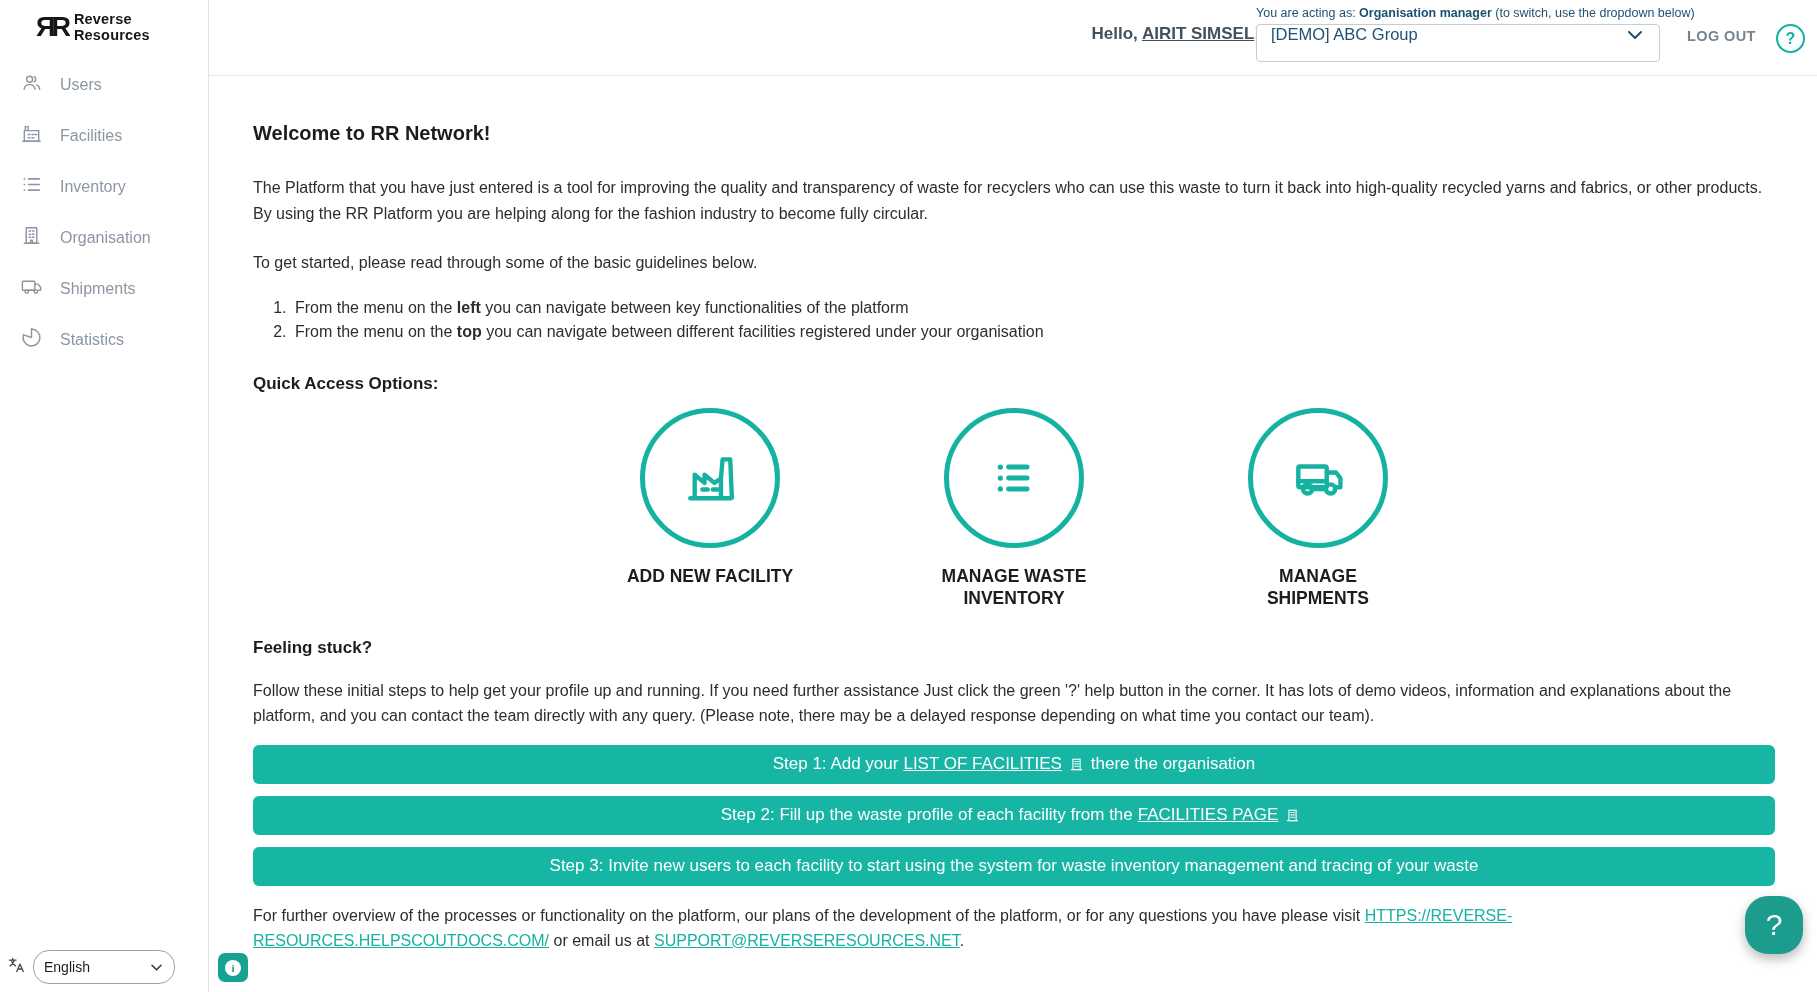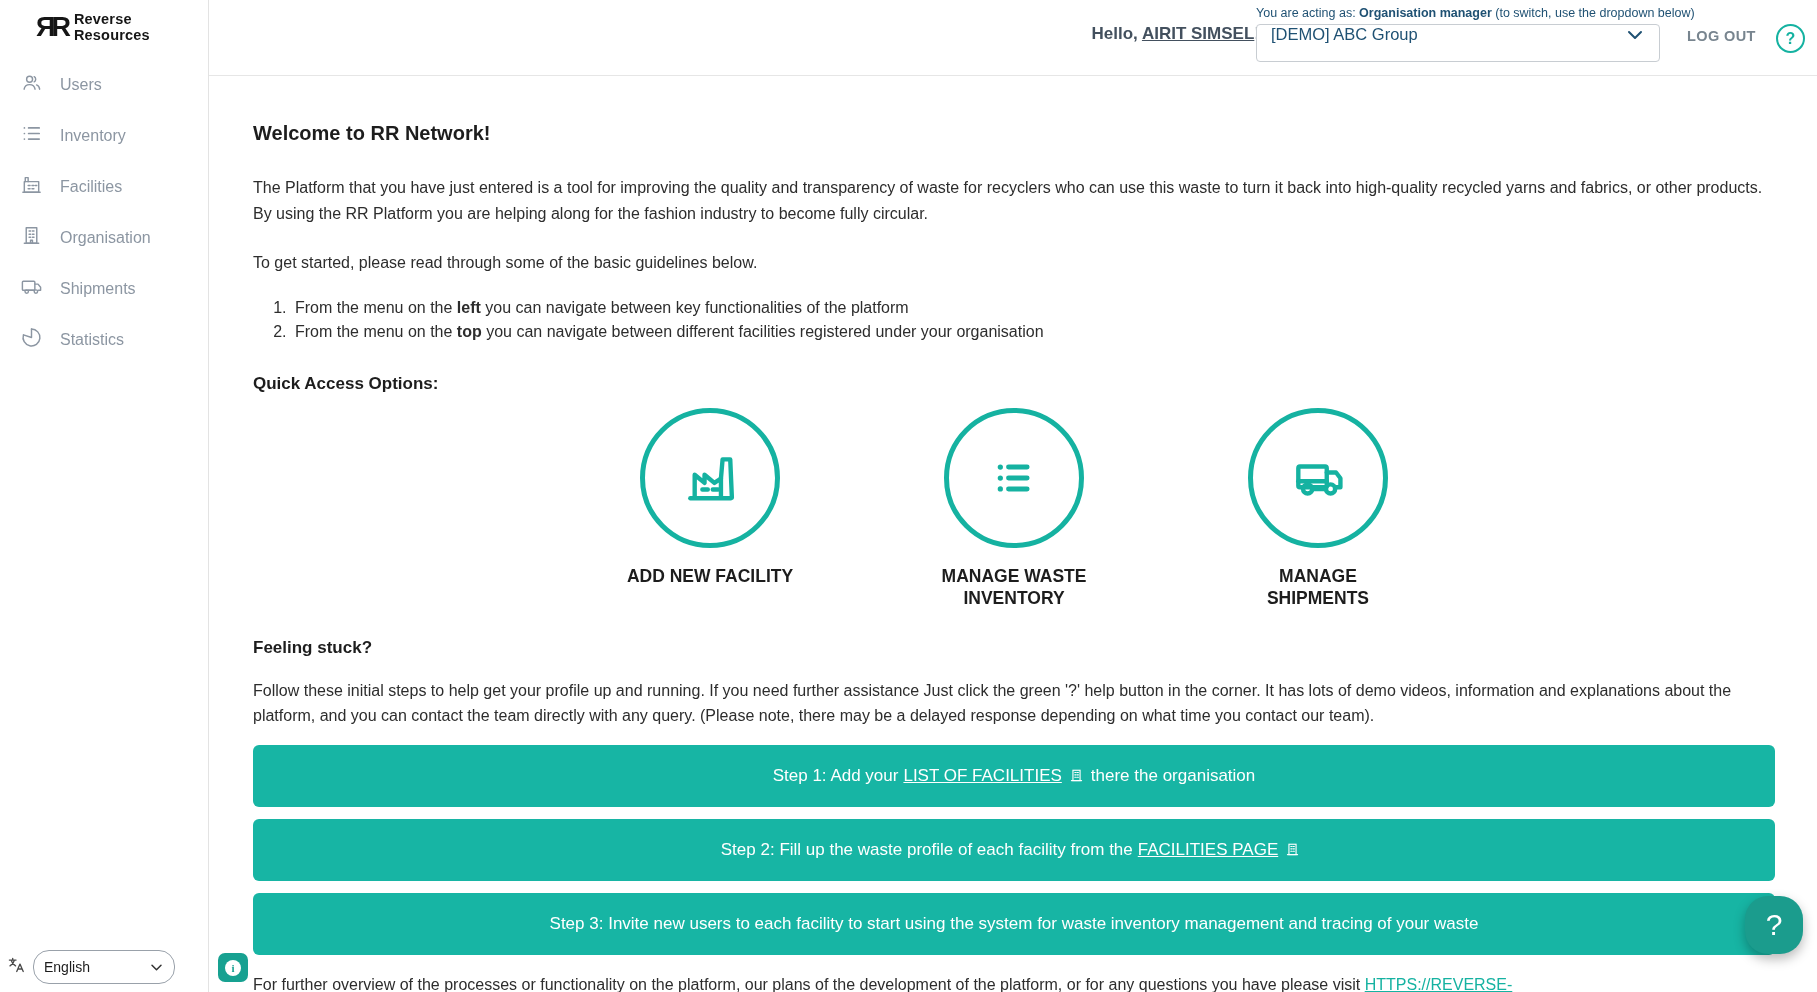--- a/index.html
+++ b/index.html
@@ -49,21 +49,21 @@
   .section-title{margin-top:30px;font-size:17px;font-weight:700;color:#1d1d1d;}
   .qa-row{margin-top:14px;display:flex;justify-content:center;gap:44px;}
   .qa-card{width:260px;display:flex;flex-direction:column;align-items:center;cursor:pointer;}
   .qa-circle{width:140px;height:140px;border:5px solid #15b2a1;border-radius:50%;display:flex;align-items:center;justify-content:center;color:#15b2a1;box-sizing:border-box;}
   .qa-circle svg{width:70px;height:70px;}
   .qa-label{margin-top:18px;font-size:17.5px;font-weight:700;text-align:center;line-height:1.25;color:#1d1d1d;}
   .qa-card:nth-child(1) .qa-label{max-width:220px;}
   .qa-card:nth-child(2) .qa-label{max-width:150px;}
   .qa-card:nth-child(3) .qa-label{max-width:115px;}
   .steps{margin-top:12px;}
-  .step-btn{width:100%;max-width:1522px;height:62px;background:#17b5a4;border:none;border-radius:6px;color:#fff;font-size:17px;font-family:inherit;display:flex;align-items:center;justify-content:center;gap:5px;margin-bottom:12px;cursor:pointer;}
+  .step-btn{width:100%;max-width:1522px;height:39px;background:#17b5a4;border:none;border-radius:6px;color:#fff;font-size:17px;font-family:inherit;display:flex;align-items:center;justify-content:center;gap:5px;margin-bottom:12px;cursor:pointer;}
   .step-btn .lnk{text-decoration:underline;}
   .step-btn svg{width:15px;height:15px;margin:0 2px;}
   .footer-para{margin-top:18px;font-size:16px;line-height:1.55;max-width:1522px;}
   .footer-para a{color:#15b2a1;text-decoration:underline;cursor:pointer;}
 
   .beacon{position:absolute;right:14px;top:896px;width:58px;height:58px;background:#1b9c8d;border-radius:23px;display:flex;align-items:center;justify-content:center;color:#fff;font-size:30px;font-weight:400;box-shadow:0 5px 12px rgba(0,0,0,.28);cursor:pointer;z-index:10;}
 </style>
 </head>
 <body>
 
@@ -82,36 +82,36 @@
       <div class="nav-item">
         <span><svg viewBox="0 0 24 24" fill="none" stroke="currentColor" stroke-width="1.5" stroke-linecap="round" stroke-linejoin="round">
               <circle cx="10" cy="8.6" r="3.1"></circle>
               <path d="M4.3 19c.5-3.1 2.7-4.8 5.7-4.8s5.2 1.7 5.7 4.8"></path>
               <path d="M14.8 5.9a3.1 3.1 0 0 1 0 5.4"></path>
               <path d="M17.3 14.5c1.8.7 2.9 2.2 3.2 4.5"></path>
             </svg></span>
         <span>Users</span>
       </div>
       <div class="nav-item">
+        <span><svg viewBox="0 0 24 24" fill="none" stroke="currentColor" stroke-width="1.5" stroke-linecap="round" stroke-linejoin="round">
+              <rect x="4.5" y="9" width="15" height="11"></rect>
+              <path d="M8.5 9V4.8h-3V9"></path>
+              <path d="M8.5 13h2M12.5 13h2M16 13h1.5M8.5 16.5h2M12.5 16.5h2"></path>
+              <path d="M3 20h18"></path>
+            </svg></span>
+        <span>Facilities</span>
+      </div>
+      <div class="nav-item">
         <span><svg viewBox="0 0 24 24" fill="none" stroke="currentColor" stroke-width="1.8" stroke-linecap="round">
               <path d="M9 6.2h11M9 12h11M9 17.8h11"></path>
               <circle cx="4.6" cy="6.2" r="0.9" fill="currentColor" stroke="none"></circle>
               <circle cx="4.6" cy="12" r="0.9" fill="currentColor" stroke="none"></circle>
               <circle cx="4.6" cy="17.8" r="0.9" fill="currentColor" stroke="none"></circle>
             </svg></span>
         <span>Inventory</span>
-      </div>
-      <div class="nav-item">
-        <span><svg viewBox="0 0 24 24" fill="none" stroke="currentColor" stroke-width="1.5" stroke-linecap="round" stroke-linejoin="round">
-              <rect x="4.5" y="9" width="15" height="11"></rect>
-              <path d="M8.5 9V4.8h-3V9"></path>
-              <path d="M8.5 13h2M12.5 13h2M16 13h1.5M8.5 16.5h2M12.5 16.5h2"></path>
-              <path d="M3 20h18"></path>
-            </svg></span>
-        <span>Facilities</span>
       </div>
       <div class="nav-item">
         <span><svg viewBox="0 0 24 24" fill="none" stroke="currentColor" stroke-width="1.5" stroke-linecap="round" stroke-linejoin="round">
               <rect x="6.5" y="4" width="11" height="16"></rect>
               <path d="M4.5 20h15"></path>
               <path d="M9.5 7.3h1.6M13 7.3h1.6M9.5 10.6h1.6M13 10.6h1.6M9.5 13.9h1.6M13 13.9h1.6M11 20v-3h2v3"></path>
             </svg></span>
         <span>Organisation</span>
       </div>
       <div class="nav-item">

